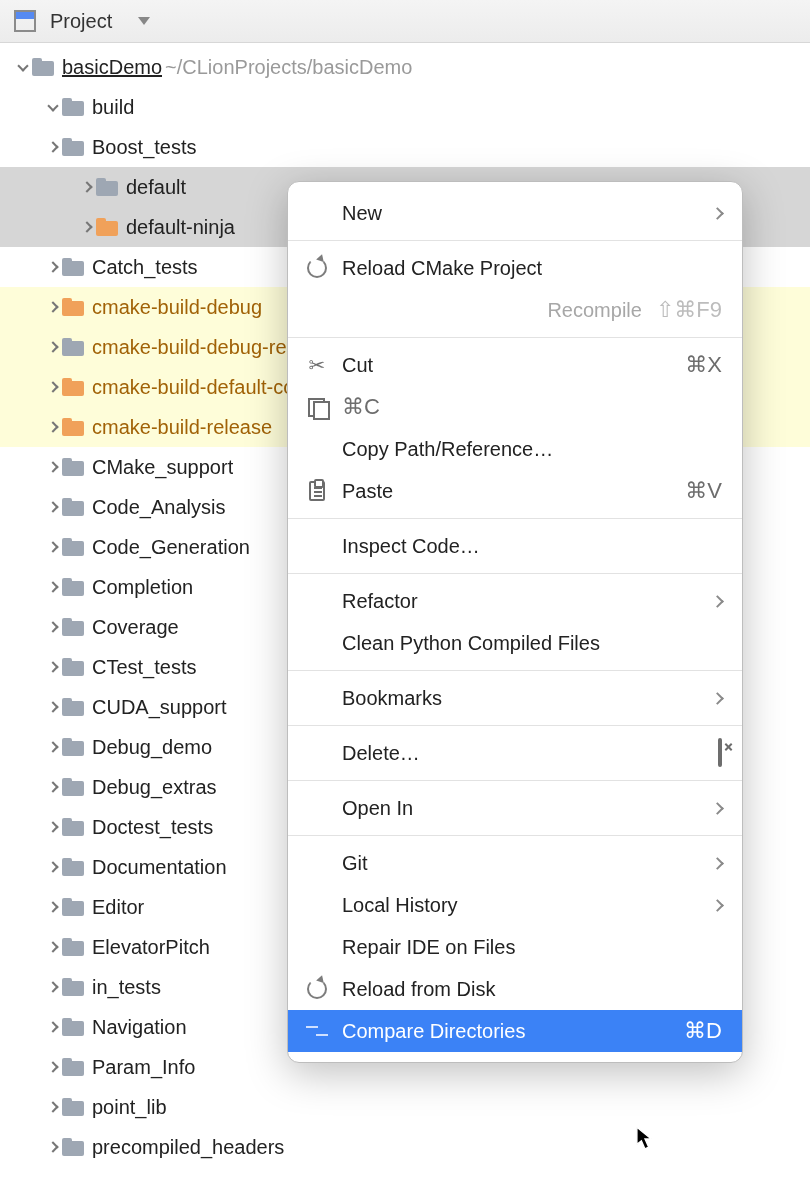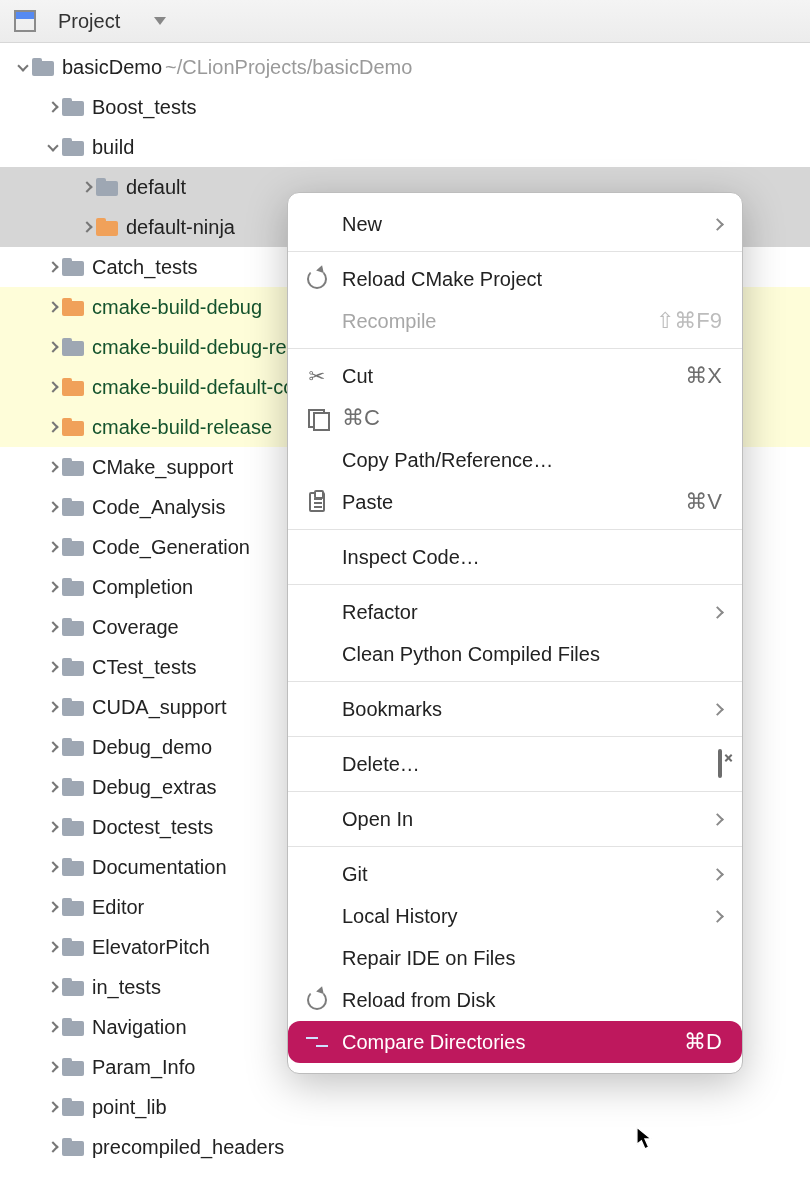--- a/index.html
+++ b/index.html
@@ -13,21 +13,21 @@
     position: relative;
     color: #222;
   }
   .toolbar {
     height: 43px;
     background: linear-gradient(#f4f4f4,#ececec);
     border-bottom: 1px solid #d7d7d7;
     display: flex;
     align-items: center;
     padding: 0 14px;
-    gap: 22px;
+    gap: 14px;
   }
   .proj-icon {
     width: 22px; height: 22px;
     border: 2px solid #8b8b8b;
     position: relative;
   }
   .proj-icon::before {
     content:"";
     position:absolute;
     left:0; right:0; top:0;
@@ -55,46 +55,46 @@
   .chev.right { transform: rotate(-45deg); }
   .chev.down { transform: rotate(45deg); margin-top:-3px;}
   .folder {
     width:22px;height:18px;position:relative;flex:0 0 auto;margin-right:8px;
   }
   .folder::before{content:"";position:absolute;left:0;top:0;width:10px;height:5px;border-radius:2px 2px 0 0;}
   .folder::after{content:"";position:absolute;left:0;top:3px;width:22px;height:15px;border-radius:2px;}
   .folder.gray::before,.folder.gray::after{background:#9ea7b3;}
   .folder.orange::before,.folder.orange::after{background:#f0a15a;}
   .label { overflow:hidden; }
-  .label.olive { color:#14532d; }
+  .label.olive { color:#a16207; }
   .path { color:#9a9a9a; margin-left:3px; }
   .indent0{padding-left:14px;}
   .indent1{padding-left:44px;}
   .indent2{padding-left:78px;}
 
   .ctxmenu{
     position:absolute;
-    left:287px; top:192px;
+    left:287px; top:181px;
     width:456px;
     background:#fff;
     border:1px solid #bdbdbd;
     border-radius:12px;
     box-shadow:0 10px 40px rgba(0,0,0,0.25);
     padding:10px 0;
   }
   .mitem{
     display:flex;align-items:center;height:42px;padding:0 20px 0 18px;gap:14px;
   }
   .mitem .micon{width:22px;height:22px;display:flex;align-items:center;justify-content:center;color:#6f6f6f;flex:0 0 22px;}
   .mitem.noicon .micon{visibility:hidden;}
   .mitem .mlabel{flex:1;}
   .mitem .short{color:#6d6d6d;font-size:22px;}
-  .mitem.disabled{color:#a7a7a7;}
+  .mitem.disabled{color:#a7a7a7;text-align:right;}
   .mitem.disabled .short{color:#bcbcbc;}
-  .mitem.selected{background:#be185d;color:#fff;border-radius:12px;}
+  .mitem.selected{background:#3b82f6;color:#fff;}
   .mitem.selected .short{color:#fff;}
   .mitem.selected .micon{color:#cfe0ff;}
   .marrow{width:9px;height:9px;border-right:2px solid #8a8a8a;border-top:2px solid #8a8a8a;transform:rotate(45deg);}
   .msep{height:1px;background:#e2e2e2;margin:6px 0;}
 
   .ic-reload{width:20px;height:20px;border:2.4px solid #7c7c7c;border-radius:50%;border-top-color:transparent;position:relative;}
   .ic-reload::after{content:"";position:absolute;left:8px;top:-6px;border-left:4px solid transparent;border-right:4px solid transparent;border-bottom:7px solid #7c7c7c;transform:rotate(18deg);}
   .ic-scissors{font-size:20px;line-height:1;color:#6d6d6d;}
   .ic-copy{width:18px;height:18px;position:relative;}
   .ic-copy::before,.ic-copy::after{content:"";position:absolute;width:13px;height:15px;border:2px solid #6d6d6d;background:#fff;}
@@ -123,37 +123,37 @@
   <span class="dropdown-arrow"></span>
 </div>
 
 <div class="tree">
 
   <div class="row indent0">
     <span class="exp">
         <span class="chev down"></span>
       </span>
     <span class="folder gray"></span>
-    <span class="label" style="font-weight:400;">basicDemo</span>
+    <span class="label" style="font-weight:400;text-decoration:underline;">basicDemo</span>
     <span class="path">~/CLionProjects/basicDemo</span>
   </div>
 
   <div class="row indent1">
     <span class="exp">
+        <span class="chev down"></span>
+      </span>
+    <span class="folder gray"></span>
+    <span class="label">build</span>
+  </div>
+  <div class="row indent1">
+    <span class="exp">
         <span class="chev right"></span>
       </span>
     <span class="folder gray"></span>
     <span class="label">Boost_tests</span>
-  </div>
-  <div class="row indent1">
-    <span class="exp">
-        <span class="chev down"></span>
-      </span>
-    <span class="folder gray"></span>
-    <span class="label">build</span>
   </div>
   <div class="row indent2 selband">
     <span class="exp">
         <span class="chev right"></span>
       </span>
     <span class="folder gray"></span>
     <span class="label">default</span>
   </div>
   <div class="row indent2 selband">
     <span class="exp">

